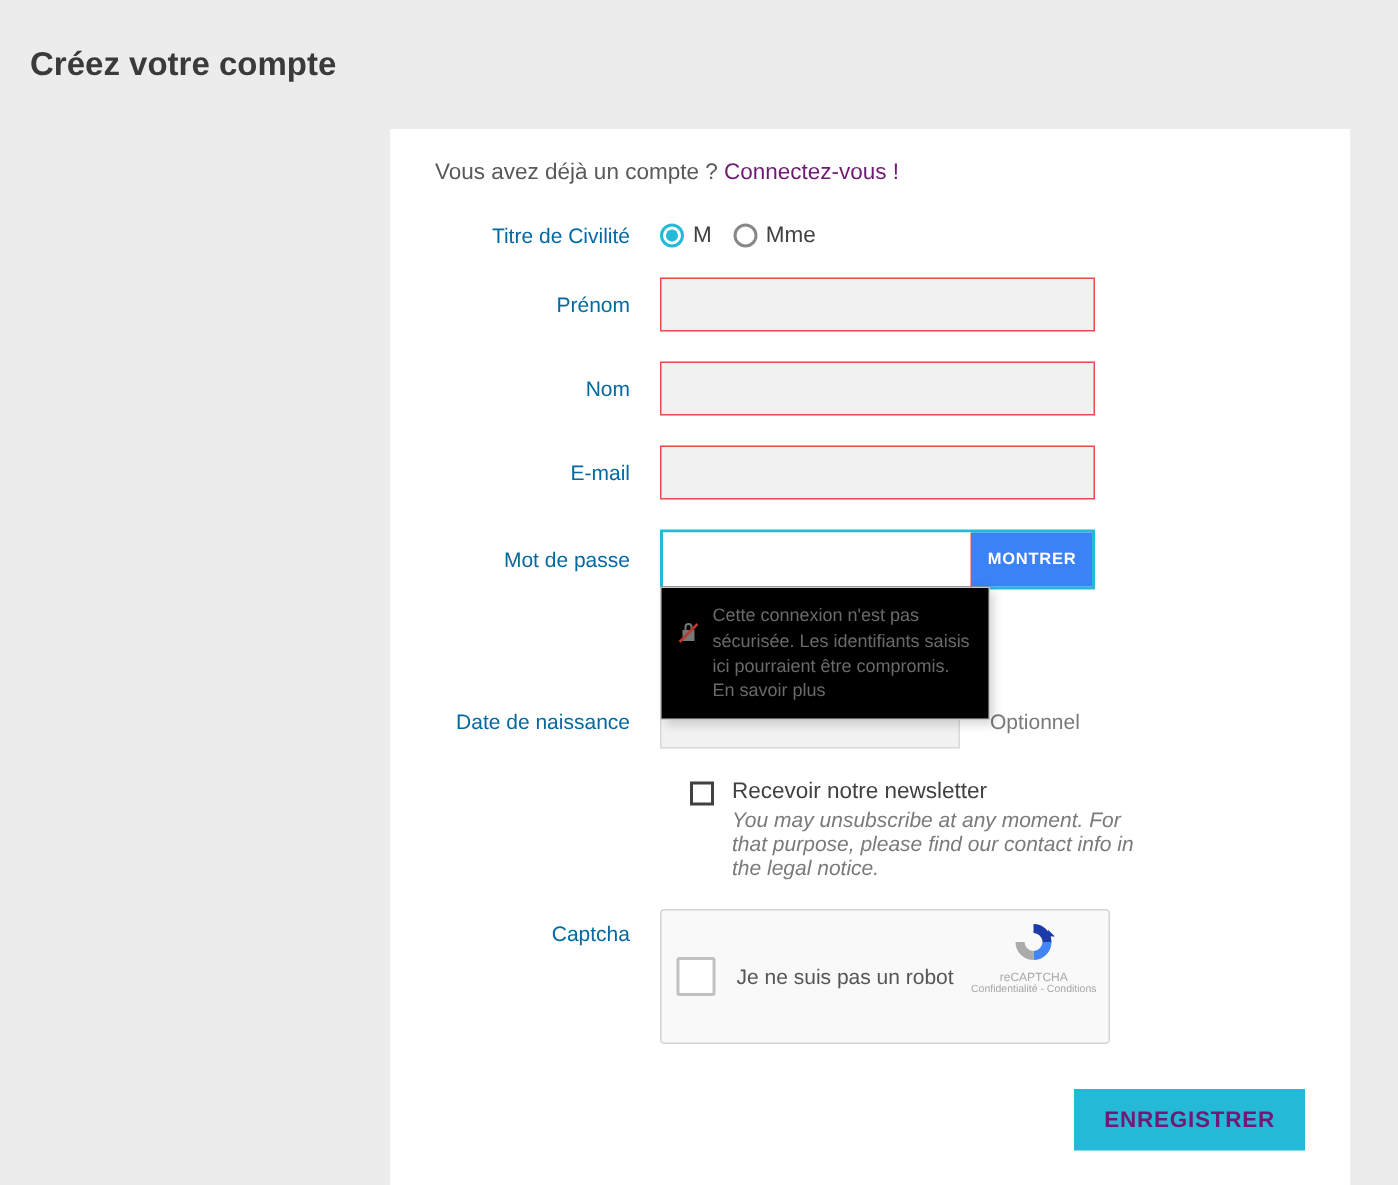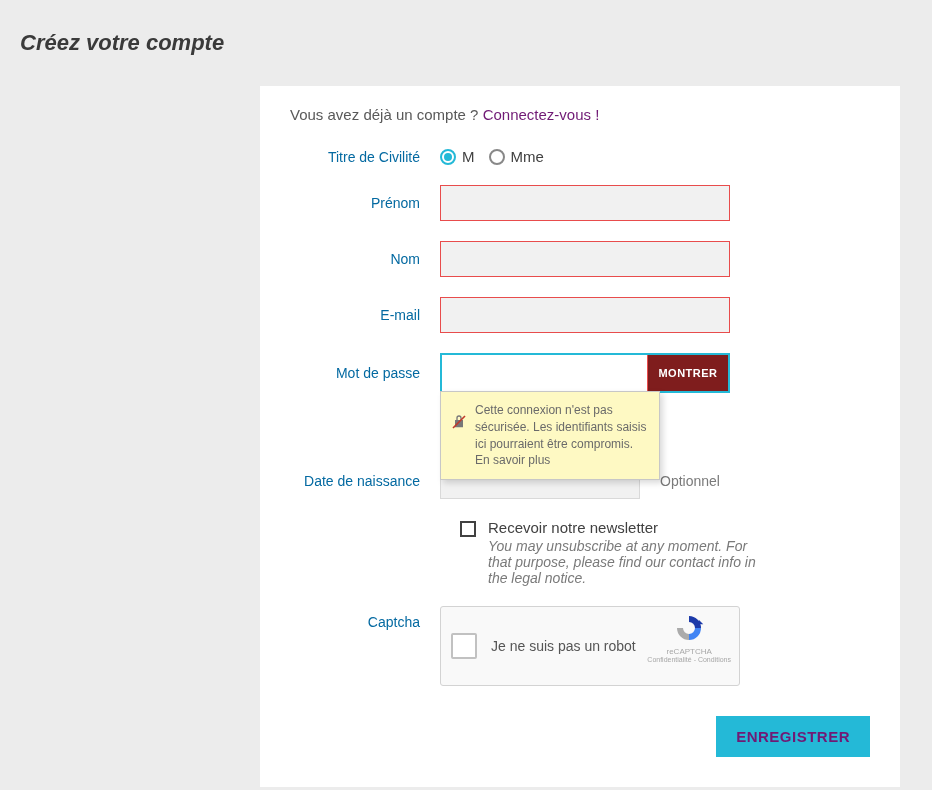--- a/index.html
+++ b/index.html
@@ -8,21 +8,20 @@
     background: #ececec;
     color: #414141;
     font-size: 14px;
     padding: 30px 20px;
   }
   .page-title {
     font-size: 22px;
     font-weight: 700;
     color: #3a3a3a;
     margin-bottom: 30px;
-    font-style: italic;
   }
   .card {
     background: #fff;
     width: 640px;
     margin-left: 240px;
     padding: 20px 30px 30px 30px;
     position: relative;
   }
   .login-prompt {
     margin-bottom: 25px;
@@ -84,39 +83,39 @@
     flex: 1;
     height: 36px;
     border: none;
     border-right: 1px solid #e84c4c;
     background: #fff;
     padding: 0 10px;
     outline: none;
   }
   .show-btn {
     width: 80px;
-    background: #7f1d1d;
+    background: #3b82f6;
     color: #fff;
     border: none;
     font-size: 11px;
     font-weight: 700;
     letter-spacing: 0.5px;
     cursor: pointer;
   }
   .optional-hint {
     margin-left: 20px;
     color: #7a7a7a;
     font-size: 14px;
   }
   .tooltip {
     position: absolute;
     top: 38px;
     left: 0;
     width: 220px;
-    background: #fef9c3;
+    background: #000000;
     border: 1px solid #c7c7c7;
     padding: 10px 12px 10px 34px;
     font-size: 12px;
     color: #6a6a6a;
     line-height: 1.4;
     z-index: 10;
     box-shadow: 3px 3px 6px rgba(0,0,0,0.15);
   }
   .tooltip-icon {
     position: absolute;
@@ -143,21 +142,21 @@
   .checkbox-label { font-size: 15px; color: #414141; }
   .checkbox-sub {
     font-style: italic;
     color: #7a7a7a;
     font-size: 14px;
     margin-top: 2px;
     max-width: 280px;
   }
   .captcha-box {
     width: 300px;
-    height: 80px;
+    height: 90px;
     border: 1px solid #d3d3d3;
     border-radius: 3px;
     display: flex;
     align-items: center;
     padding: 0 10px;
     background: #f9f9f9;
     position: relative;
   }
   .captcha-check {
     width: 26px; height: 26px;

